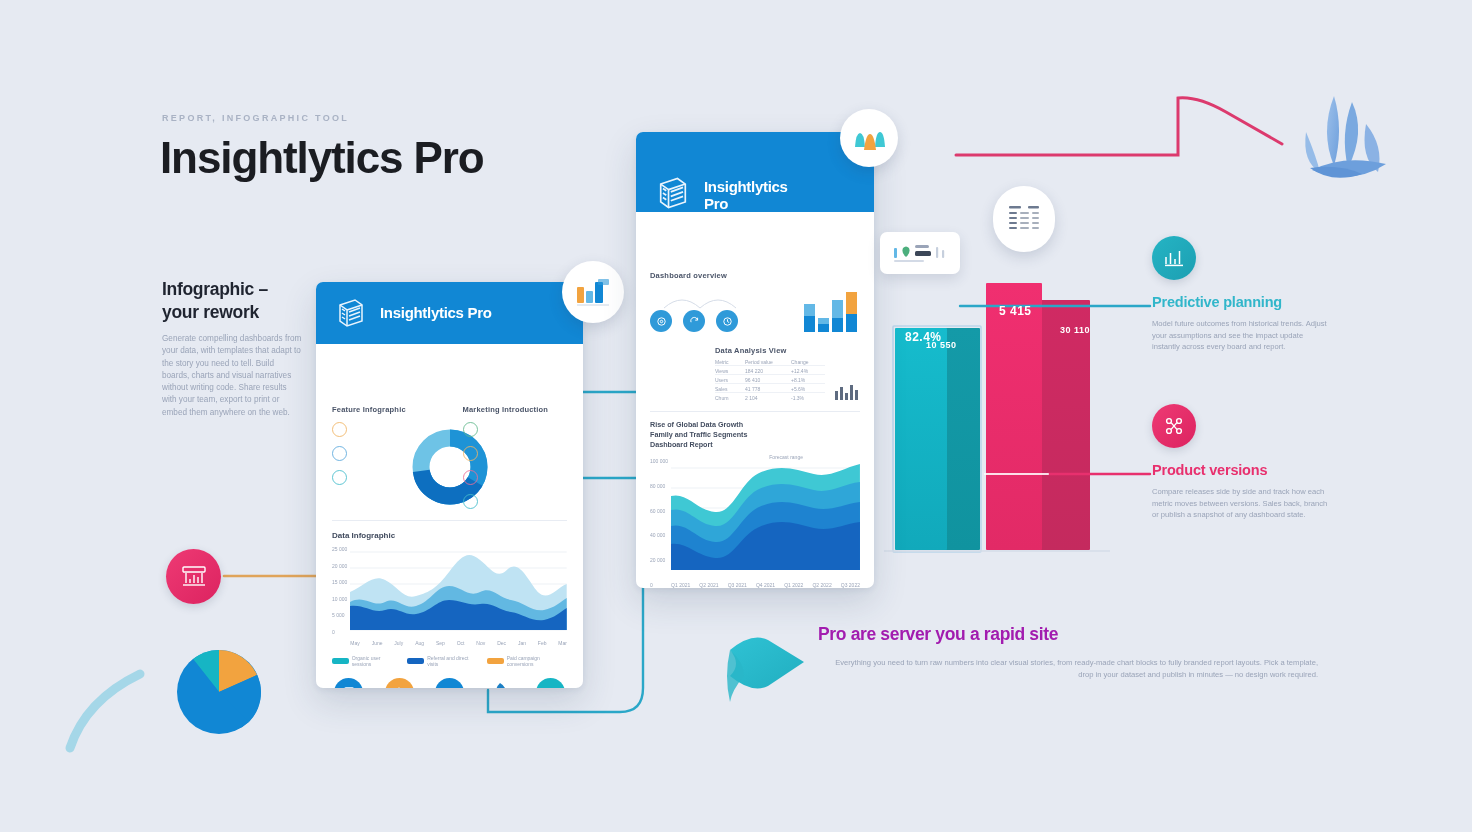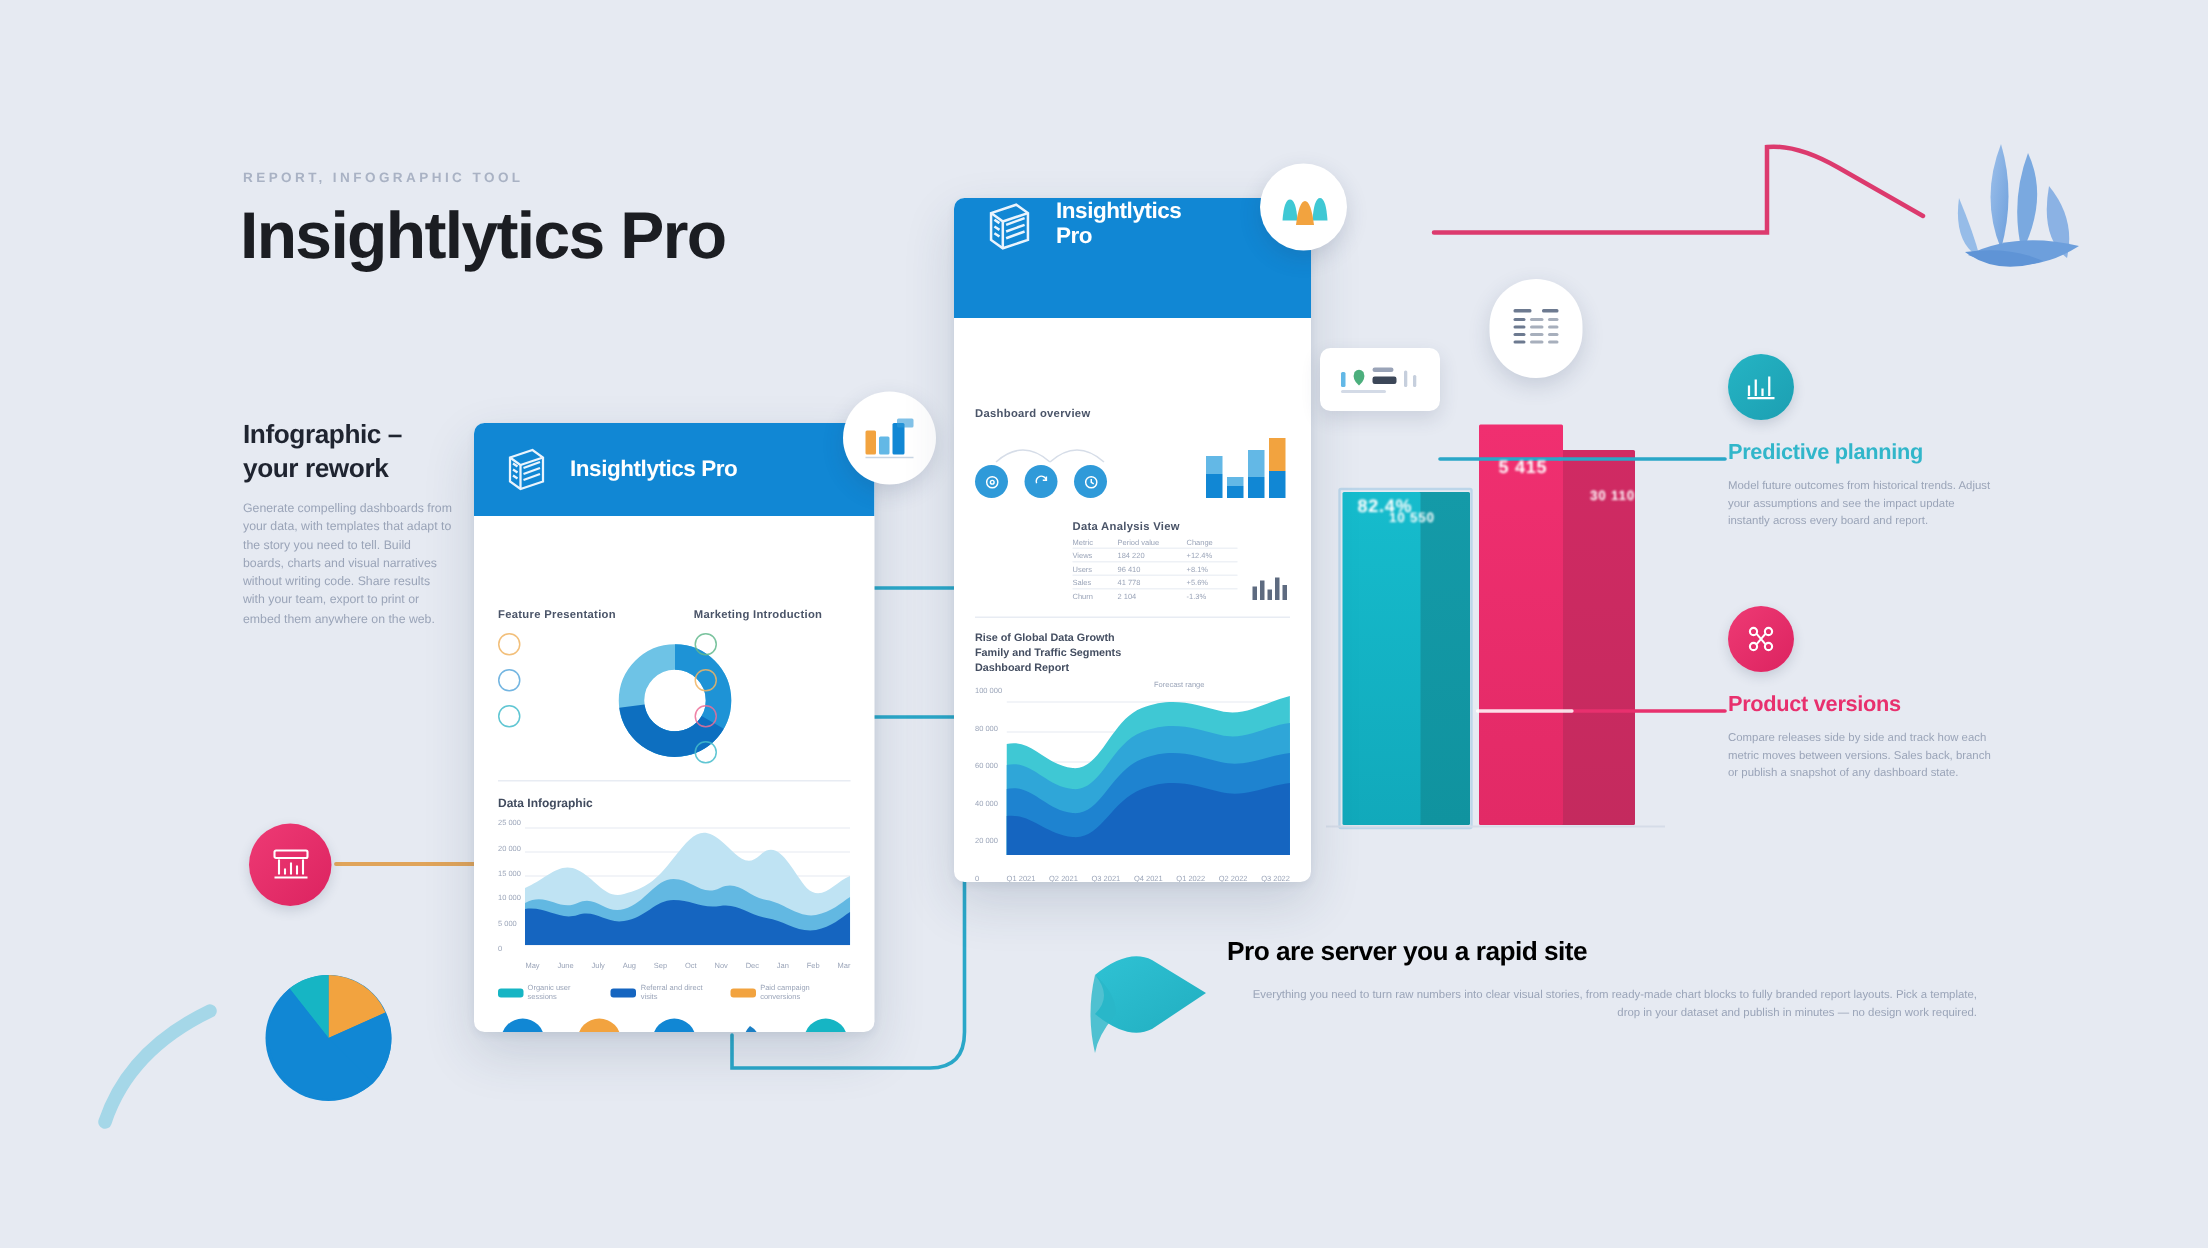--- a/index.html
+++ b/index.html
@@ -53,21 +53,21 @@
   }
   .feat-title { font-size: 14.5px; font-weight: 700; letter-spacing: -0.2px; }
   .feat-body {
     margin-top: 8px; font-size: 7.6px; line-height: 11.6px;
     color: #9aa4b8; filter: blur(0.45px);
   }
 
   
   .cta { position: absolute; left: 818px; top: 620px; width: 500px; }
   .cta h2 {
-    font-size: 17.5px; font-weight: 800; color: #000000;
+    font-size: 17.5px; font-weight: 800; color: #a21caf;
     line-height: 29px; letter-spacing: -0.35px;
   }
   .cta .cta-body {
     margin-top: 8px; font-size: 7.6px; line-height: 12px;
     color: #9aa4b8; filter: blur(0.5px); text-align: right;
   }
 
   
   .card {
     position: absolute; background: #fff; border-radius: 7px;
@@ -240,21 +240,21 @@
             <path d="M15 24 L26 20"></path>
         </g>
       </svg>
       <div class="brand">Insightlytics Pro</div>
     </div>
 
     <div class="card-body" style="padding-bottom:4px;">
       <div style="display:flex; gap:14px;">
 
         <div style="width:112px;">
-          <div class="col-head">Feature Presentation</div>
+          <div class="col-head">Feature Infographic</div>
           <div style="position:relative;">
             <div>
               <div class="mini-row">
                 <span class="mini-ico" style="border-color:#f0b463;"></span>
                 <span style="flex:1;">
                   <span class="bar-line" style="width:46px; background:#c6cfdd;"></span>
                   <span class="bar-line" style="width:62px;"></span>
                   <span class="bar-line" style="width:38px;"></span>
                 </span>
               </div>
@@ -434,21 +434,21 @@
     <svg width="40" height="34" viewBox="0 0 40 34">
       <rect x="4" y="12" width="7" height="16" rx="1" fill="#f2a33f"></rect>
       <rect x="13" y="16" width="7" height="12" rx="1" fill="#63b8e6"></rect>
       <rect x="22" y="7" width="8" height="21" rx="1" fill="#1187d4"></rect>
       <rect x="25" y="4" width="11" height="6" rx="1" fill="#2f9ad9" opacity=".6"></rect>
       <path d="M4 30h32" stroke="#c9d6e4" stroke-width="1"></path>
     </svg>
   </div>
 
   <div class="card" style="left:636px; top:132px; width:238px; height:456px;">
-    <div class="card-head" style="height:80px; align-items:flex-start;">
+    <div class="card-head" style="height:80px; align-items:flex-end;">
       <svg class="logo-svg" width="38" height="38" viewBox="0 0 34 34">
         <g fill="none" stroke="#eaf4fd" stroke-width="1.5">
           <path d="M6 9 L21 4 L28 9 L28 25 L13 30 L6 25 Z"></path>
           <path d="M6 9 L13 14 L13 30"></path>
             <path d="M13 14 L28 9"></path>
           <path d="M8 13 L11 15"></path>
             <path d="M8 17 L11 19"></path>
             <path d="M8 21 L11 23"></path>
           <path d="M15 16 L26 12"></path>
             <path d="M15 20 L26 16"></path>

